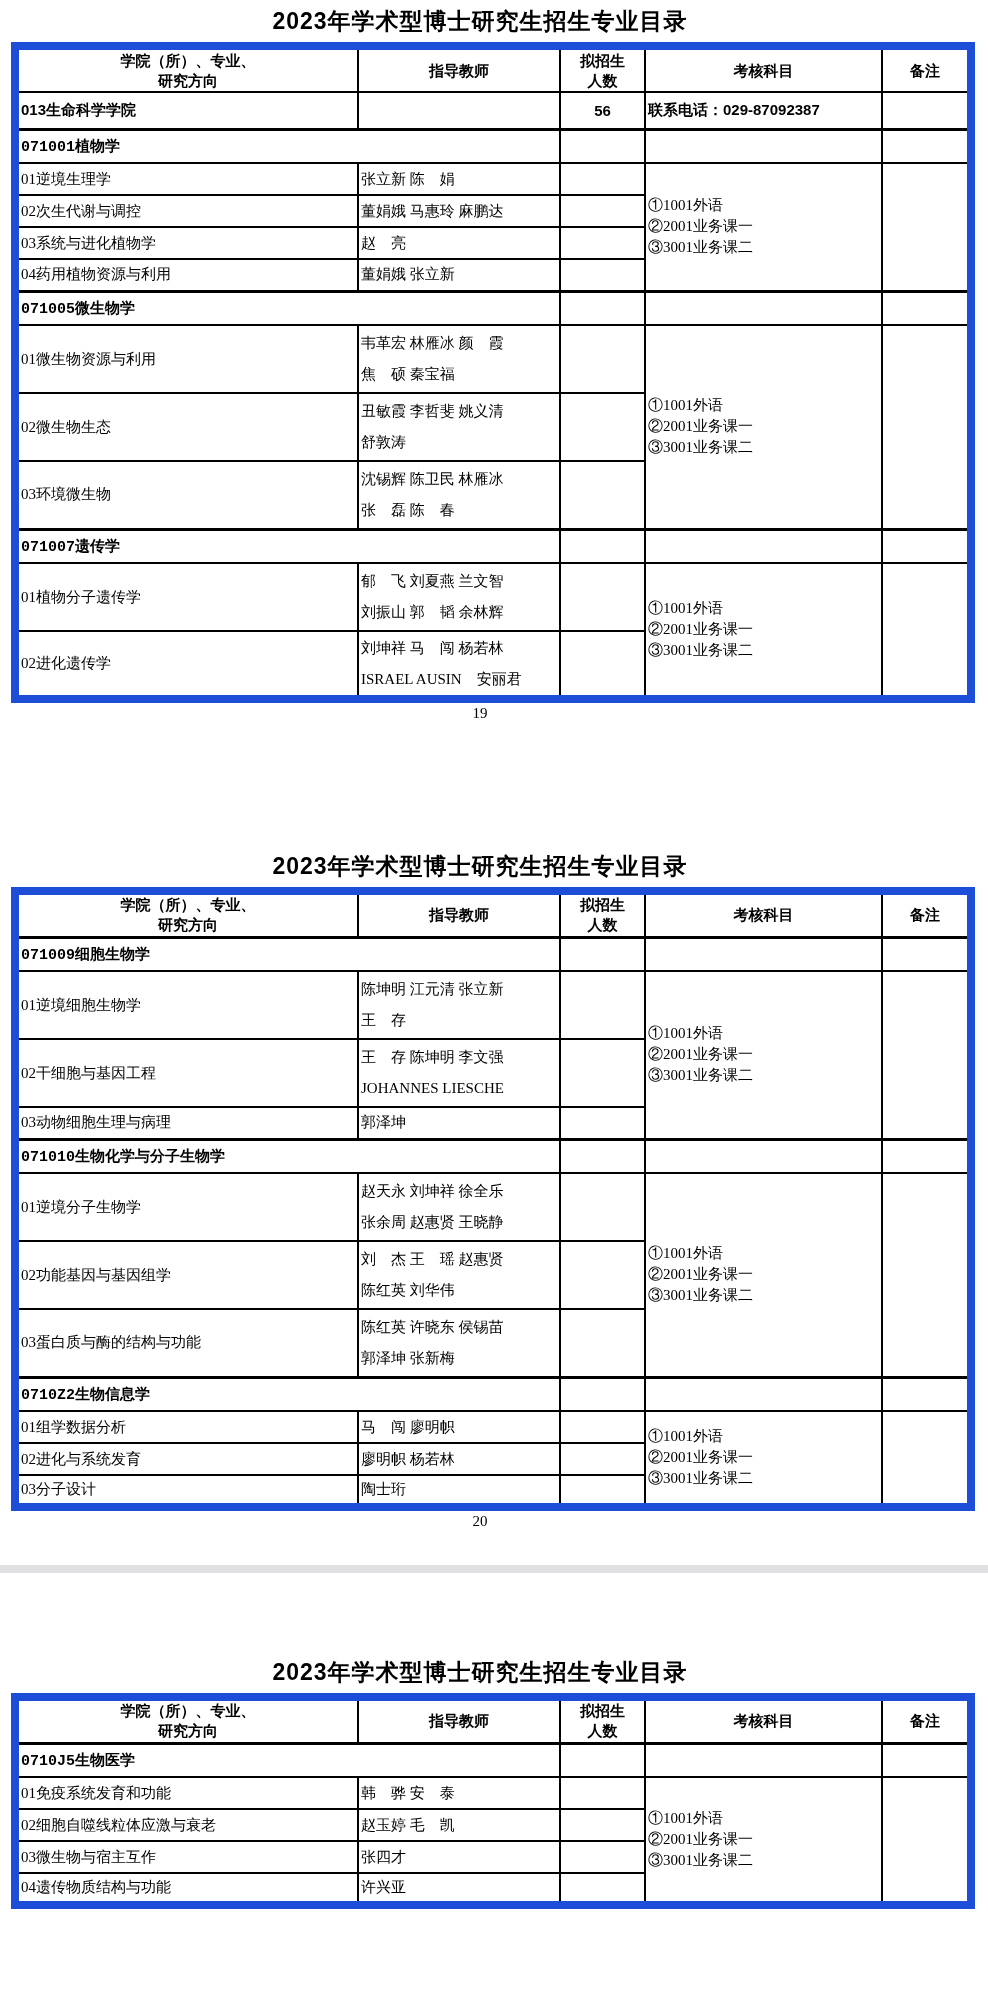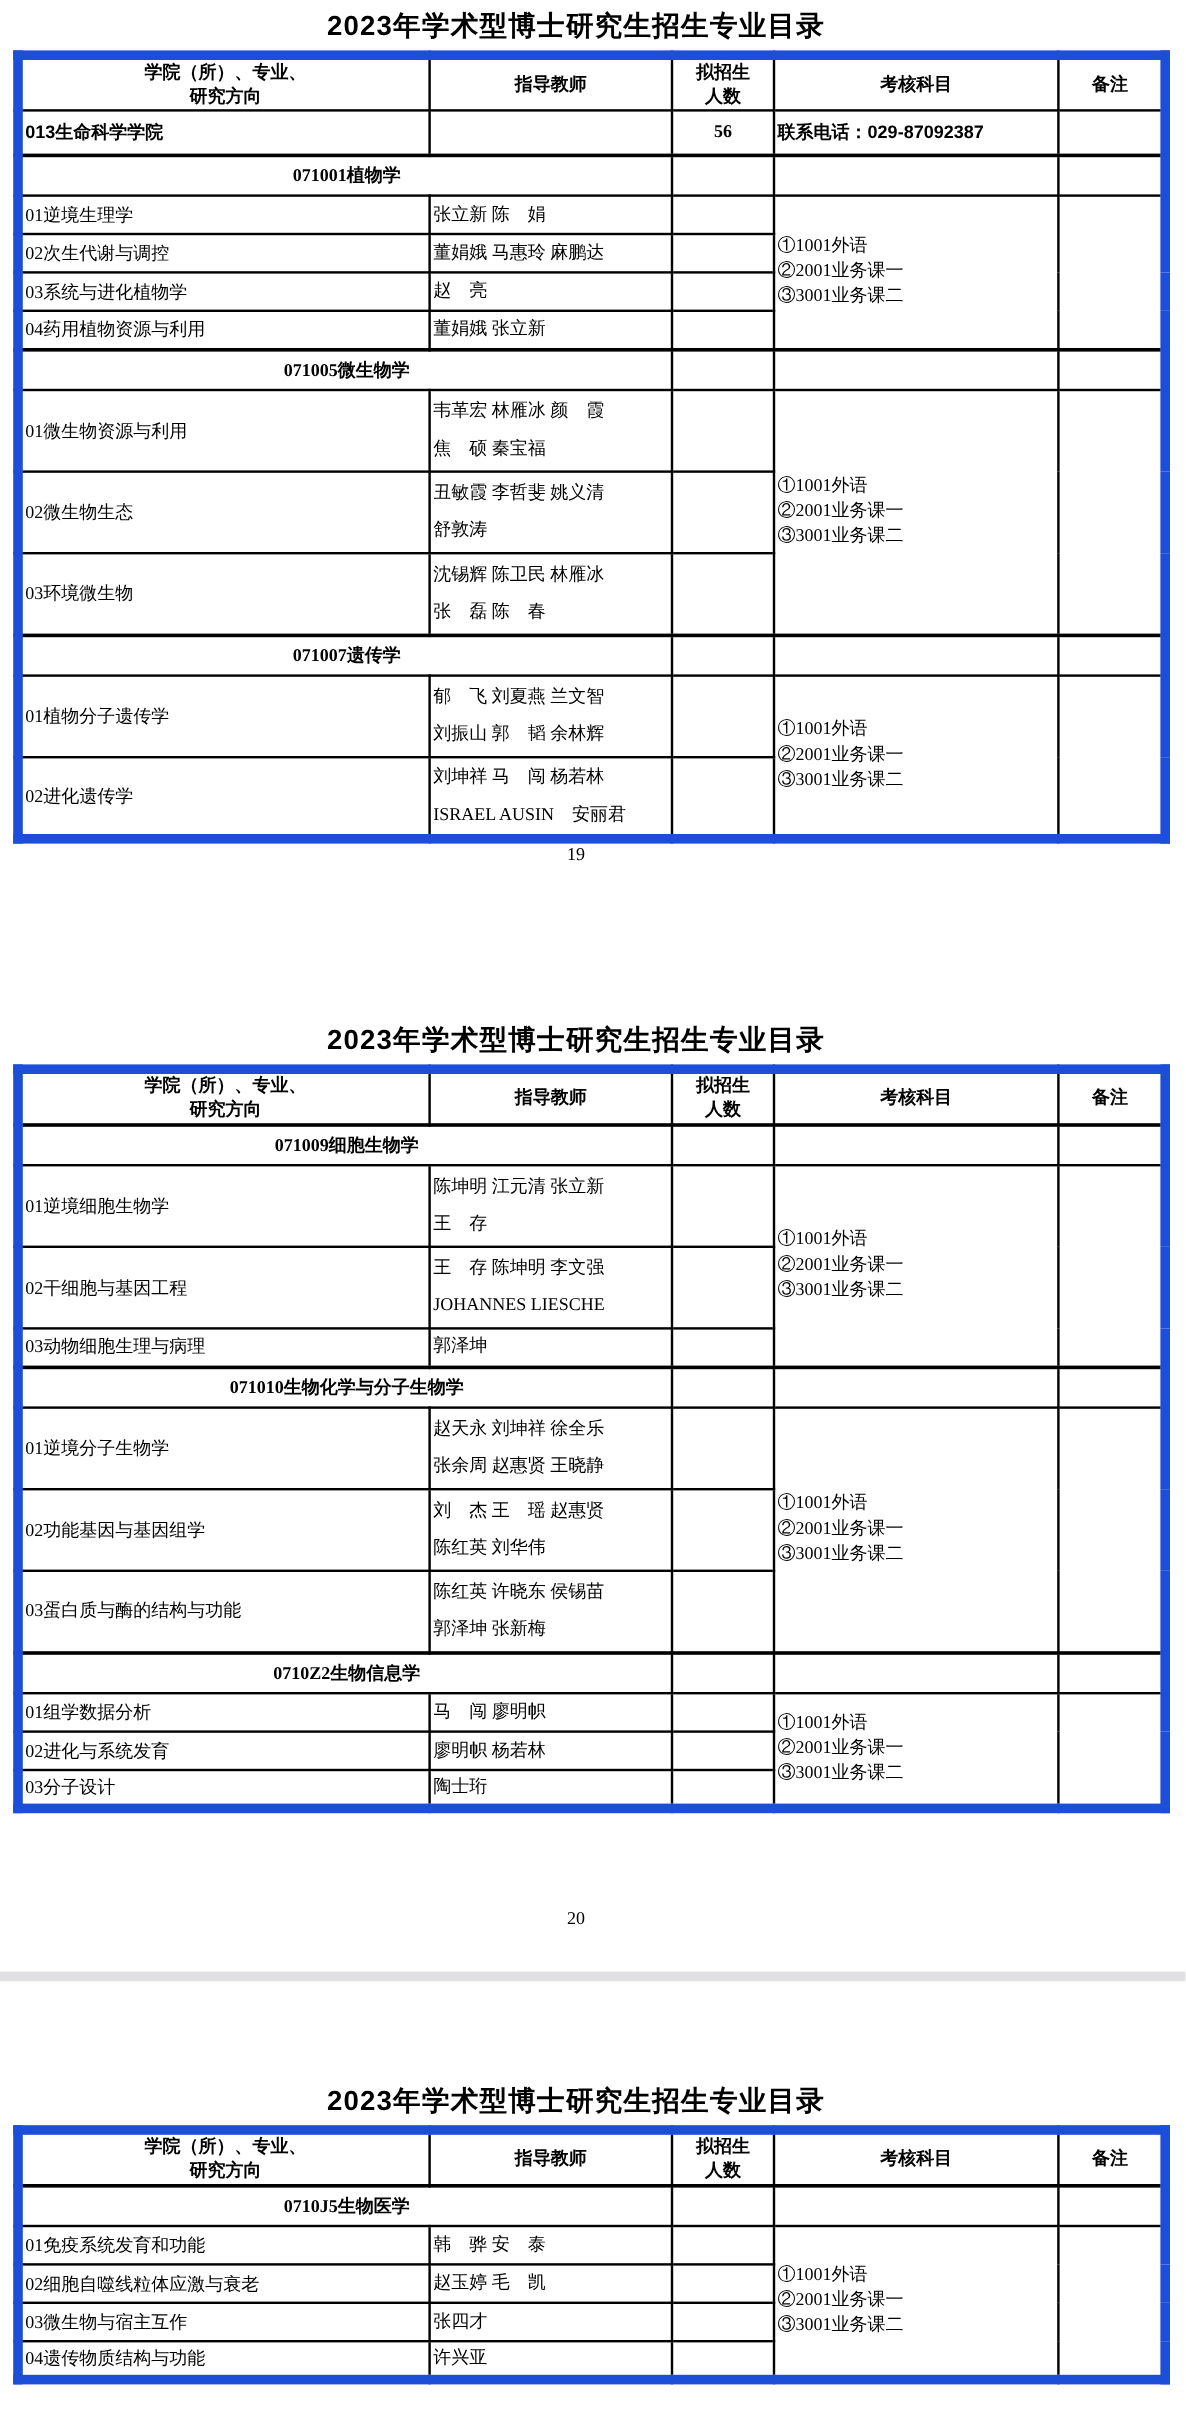--- a/index.html
+++ b/index.html
@@ -28,33 +28,33 @@
     font-family:"Liberation Sans","DejaVu Sans",sans-serif;
     font-weight:bold;text-align:center;
   }
   .catalog-table th div{line-height:20px;}
   tr.h-header{height:46px;}
   tr.h-college{height:37px;}
   tr.h-section{height:34px;border-top:3px solid #000;}
   tr.h-single{height:32px;}
   tr.h-tall{height:68px;}
   .college-cell{font-weight:bold;padding-left:3px;font-family:"Liberation Sans","DejaVu Sans",sans-serif;}
-  .section-cell{font-weight:bold;padding-left:3px;font-family:Liberation Serif, serif;text-align:center;}
+  .section-cell{font-weight:bold;padding-left:3px;font-family:Liberation Mono, monospace;}
   .direction-cell{padding-left:4px;}
   .tutors-cell{padding-left:6px;}
   .tutor-line{line-height:21px;}
   .h-tall .tutor-line{line-height:31px;}
-  .enroll-cell{text-align:center;font-weight:bold;font-family:Liberation Serif, serif;}
+  .enroll-cell{text-align:center;font-weight:bold;font-family:Liberation Sans, sans-serif;}
   .exam-cell{padding-left:8px;}
   .exam-line{line-height:21px;}
   .exam-phone{font-weight:bold;font-family:"Liberation Sans","DejaVu Sans",sans-serif;padding-left:6px;}
   .page-number{
     text-align:center;font-size:15px;line-height:20px;
   }
-  .pn-20{margin-top:78px;}
+  .pn-20{}
   .sep{width:988px;background:#e0e0e3;}
   .sep-mid{height:8px;margin-top:34px;}
 </style>
 </head>
 <body>
 
 <div id="mount">
     <div class="page page-1">
       <div class="doc-title">2023年学术型博士研究生招生专业目录</div>
       <table class="catalog-table">

